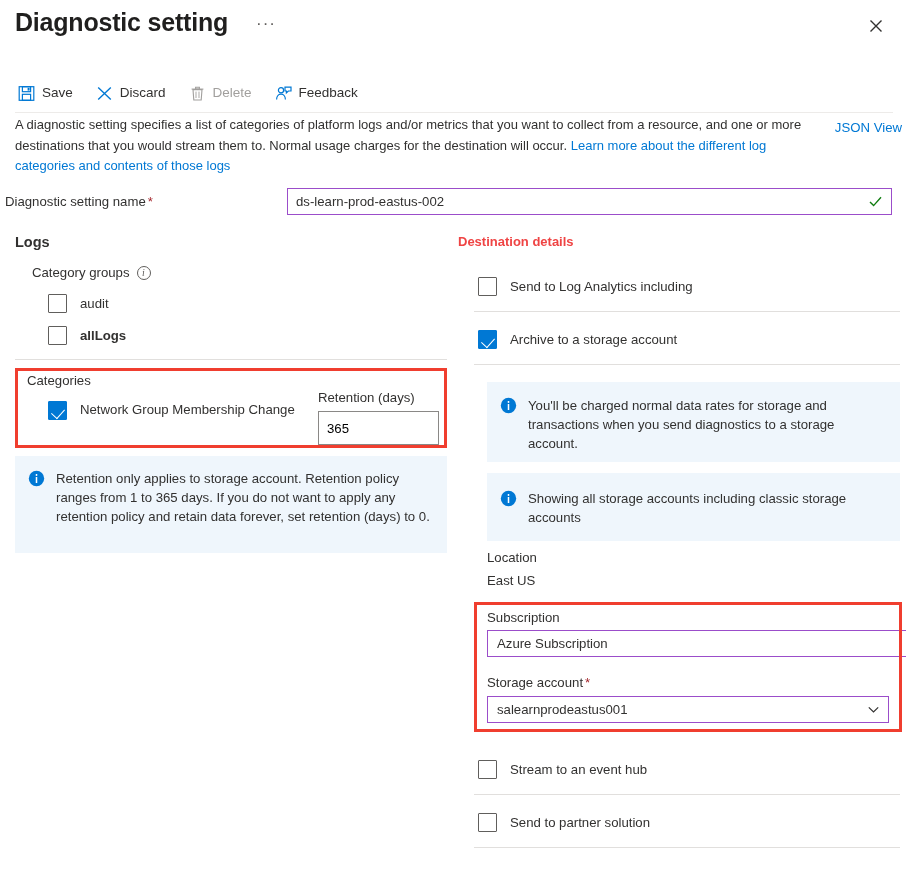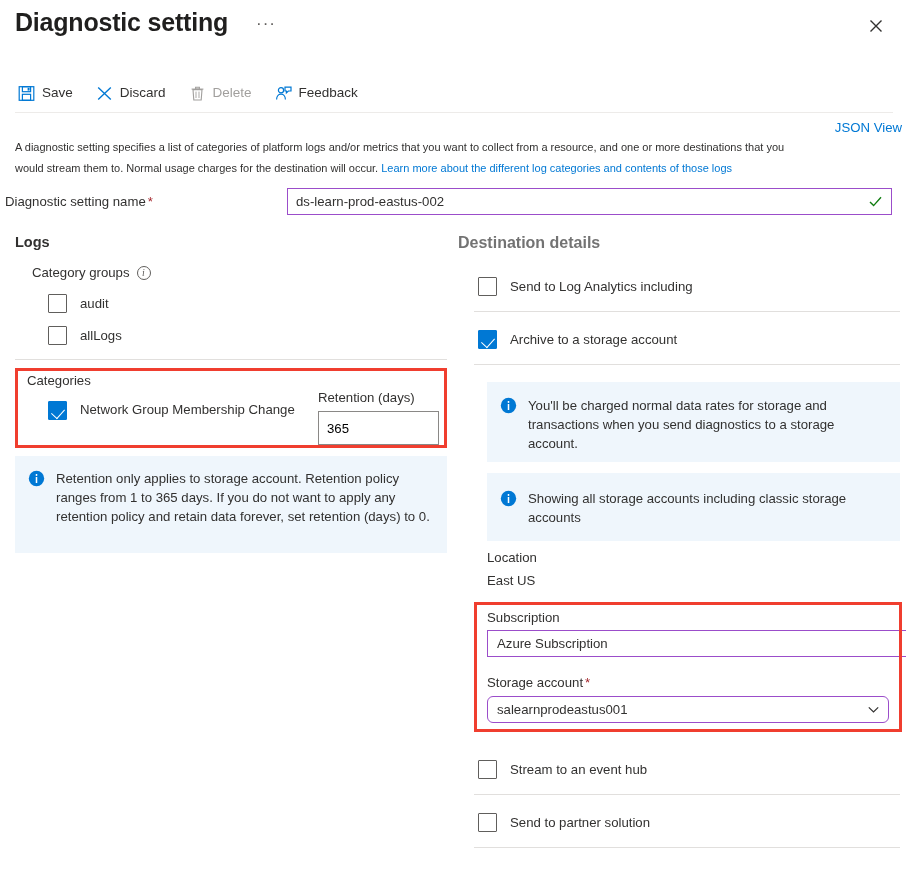--- a/index.html
+++ b/index.html
@@ -67,23 +67,23 @@
   .cmd-sep {
     position: absolute;
     left: 15px; top: 112px;
     width: 878px; height: 1px;
     background: #edebe9;
   }
 
   
   .intro {
     position: absolute;
-    left: 15px; top: 137px;
+    left: 15px; top: 115px;
     width: 790px;
-    font-size: 11px;
+    font-size: 13px;
     line-height: 20.5px;
     color: #323130;
   }
   .intro a { color: #0078d4; text-decoration: none; cursor: pointer; }
   .json-view {
     position: absolute;
     right: 4px; top: 120px;
     font-size: 13.2px;
     color: #0078d4;
     cursor: pointer;
@@ -124,23 +124,23 @@
   .h-logs {
     position: absolute;
     left: 15px; top: 234px;
     font-size: 14.5px;
     font-weight: 600;
     color: #323130;
   }
   .h-dest {
     position: absolute;
     left: 458px; top: 234px;
-    font-size: 16px;
+    font-size: 13px;
     font-weight: 600;
-    color: #737373;
+    color: #ef4444;
   }
 
   
   .cat-groups-label {
     position: absolute;
     left: 32px; top: 265px;
     font-size: 13.2px;
     color: #323130;
     display: flex;
     align-items: center;
@@ -187,21 +187,21 @@
     left: 5px; top: 4px;
     width: 7px; height: 11px;
     border: solid #fff;
     border-width: 0 1.8px 1.8px 0;
     transform: rotate(42deg);
   }
   .cb-label { line-height: 19px; }
   .cb-label.two { line-height: 18px; }
 
   .row-audit { left: 48px; top: 294px; }
-  .row-alllogs { left: 48px; top: 326px; }
+  .row-alllogs { left: 48px; top: 326px; font-weight: bold; }
 
   .left-divider {
     position: absolute;
     left: 15px; top: 359px;
     width: 432px; height: 1px;
     background: #e1dfdd;
   }
 
   
   .redbox {
@@ -313,21 +313,21 @@
     font-size: 13.2px;
     color: #323130;
     white-space: nowrap;
     overflow: hidden;
   }
   .chev { flex: none; width: 13px; height: 13px; color: #323130; }
 
   .sub-label { left: 487px; top: 610px; }
   .sub-dd { left: 487px; top: 630px; width: 452px; }
   .sa-label { left: 487px; top: 675px; }
-  .sa-dd { left: 487px; top: 696px; width: 402px; border-radius: 6px; }
+  .sa-dd { left: 487px; top: 696px; width: 402px; }
 </style>
 </head>
 <body>
 
 <div class="page-title">Diagnostic setting</div>
 <div class="ellipsis-btn">···</div>
 <div class="close-btn">
   <svg viewBox="0 0 28 28" width="28" height="28" aria-hidden="true">
     <path d="M8.5 8.5 L19.5 19.5 M19.5 8.5 L8.5 19.5" stroke="#323130" stroke-width="1.4" fill="none"></path>
   </svg>

